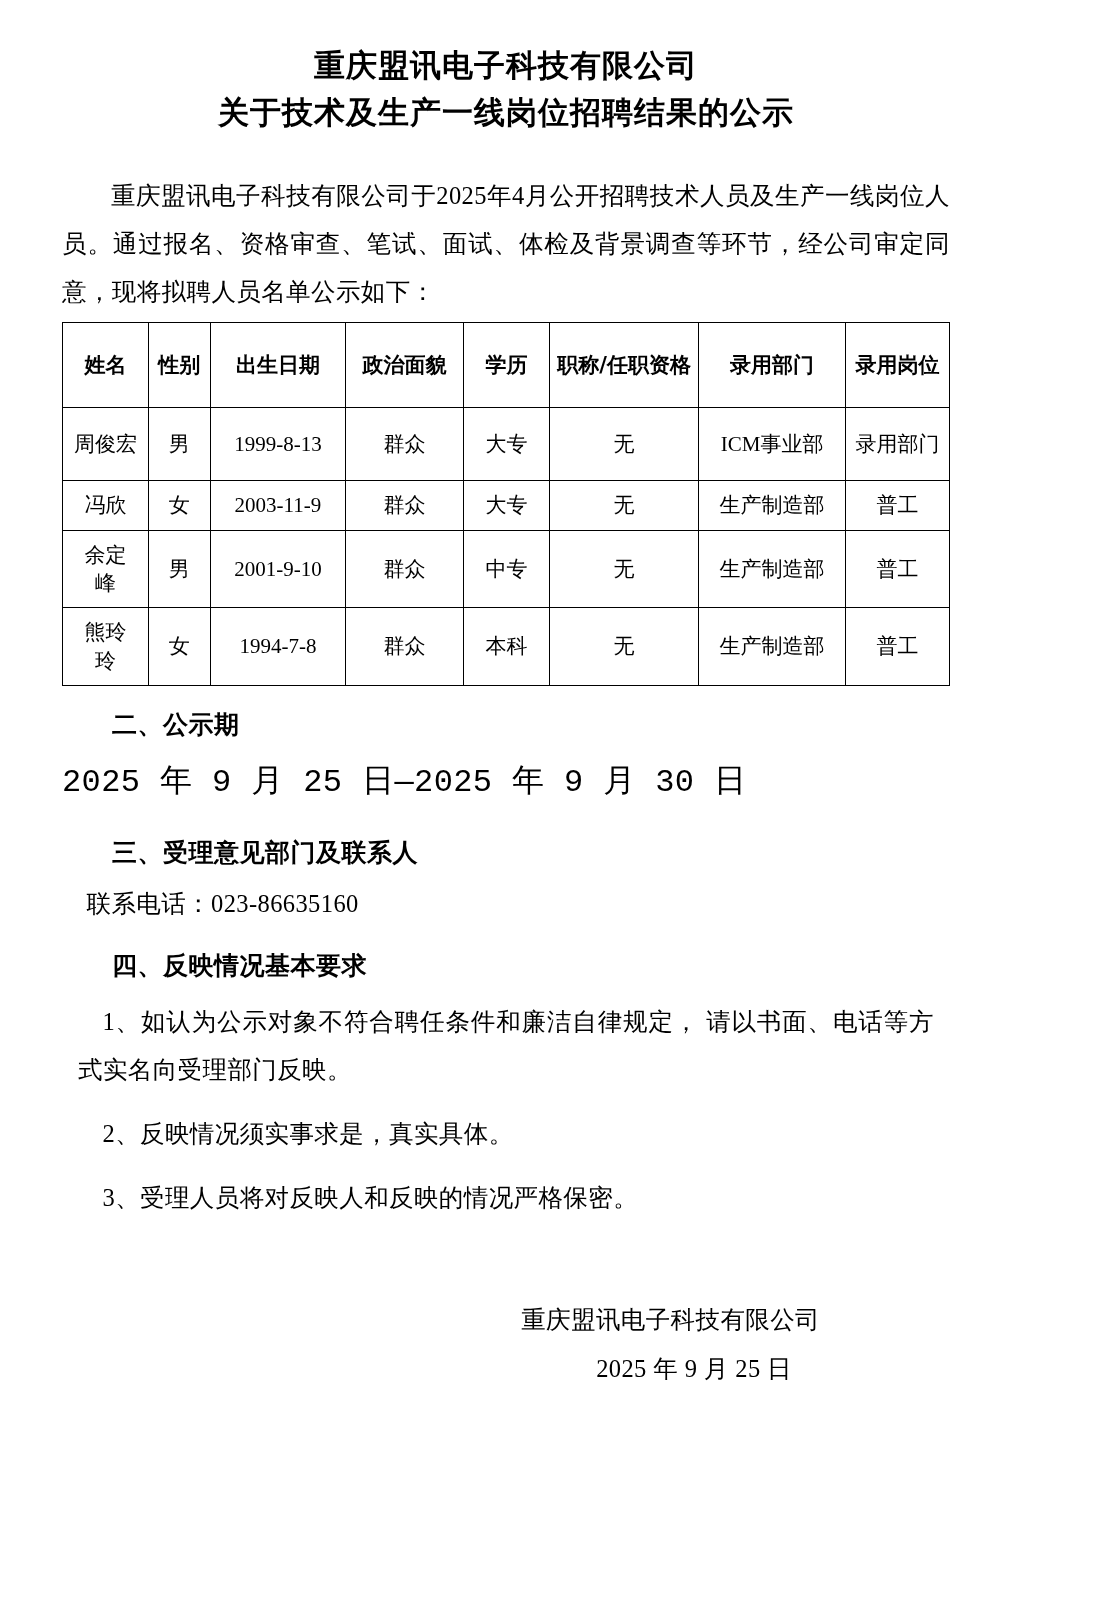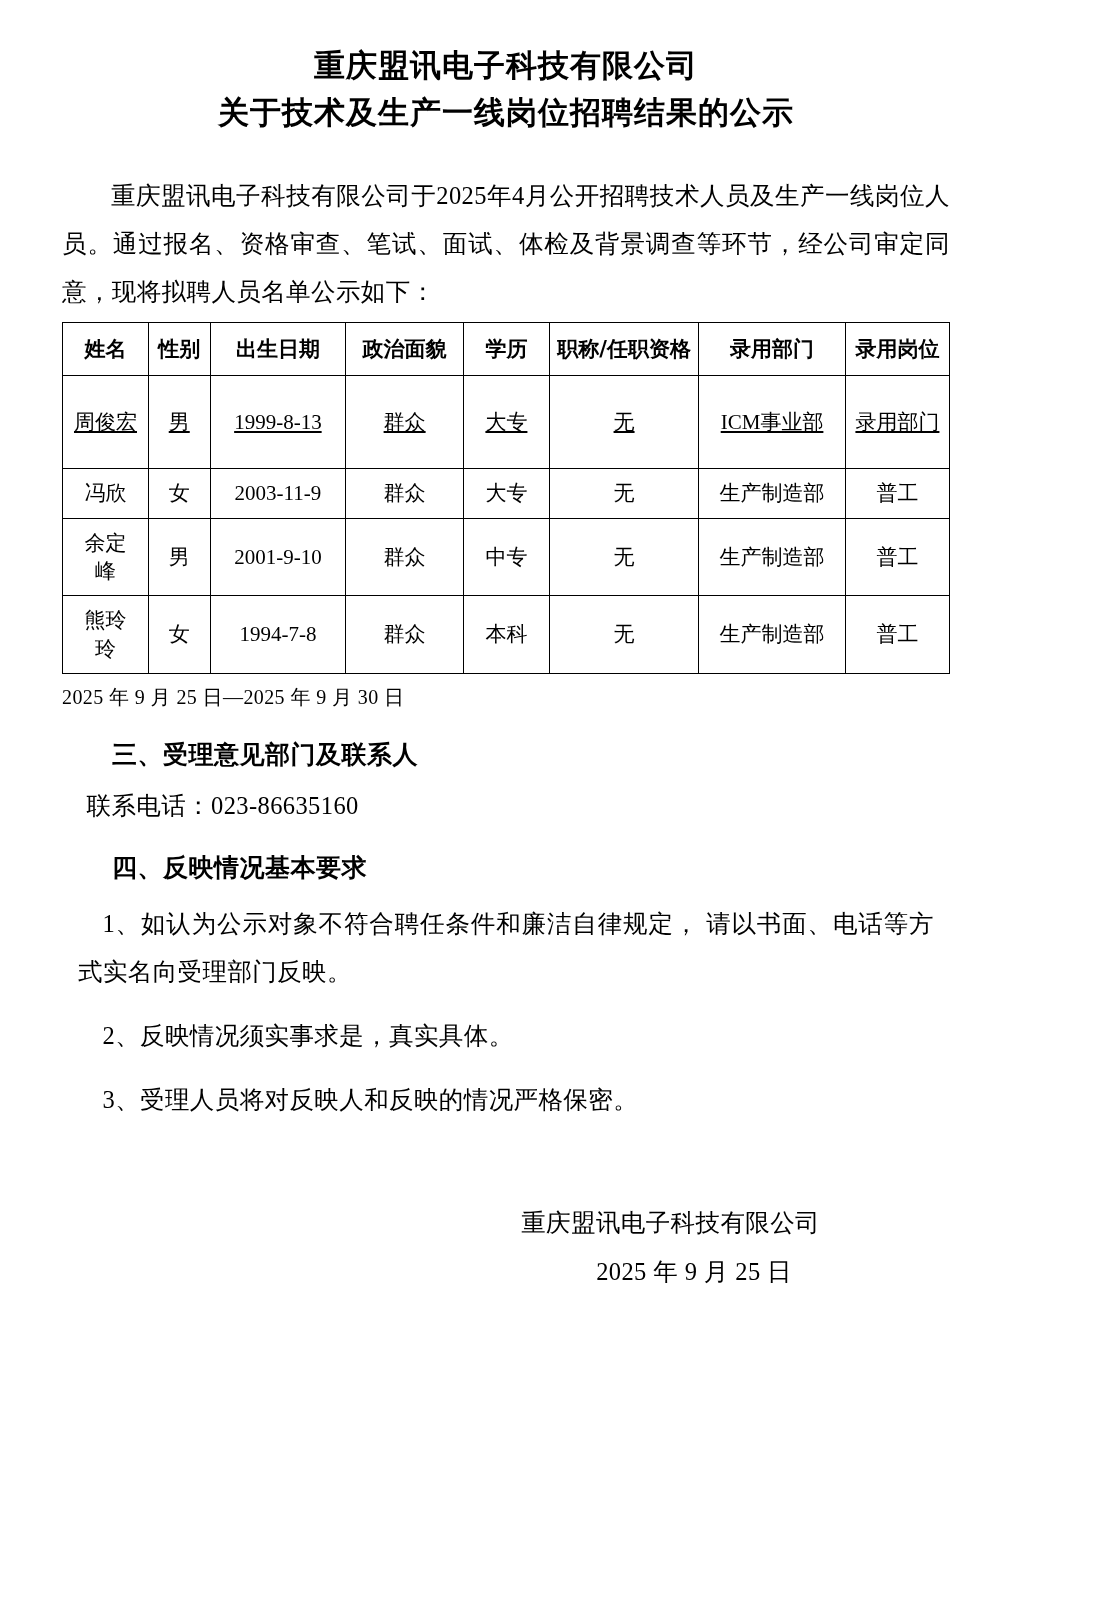--- a/index.html
+++ b/index.html
@@ -63,39 +63,39 @@
     vertical-align: middle;
     font-size: 21px;
     padding: 10px 12px;
     line-height: 1.35;
     font-family: "Liberation Serif", "DejaVu Serif", serif;
   }
   table.roster th {
     font-family: "DejaVu Sans", "Liberation Sans", sans-serif;
     font-weight: bold;
     font-size: 21px;
-    padding: 12px 2px;
+    padding: 28px 2px;
   }
   table.roster td.tall {
-    padding: 32px 4px;
-    text-decoration: underline;
+    padding: 22px 4px;
   }
   col.c0 { width: 9.5%; }
   col.c1 { width: 6.8%; }
   col.c2 { width: 15.0%; }
   col.c3 { width: 13.0%; }
   col.c4 { width: 9.5%; }
   col.c5 { width: 16.5%; }
   col.c6 { width: 16.2%; }
   col.c7 { width: 11.5%; }
   p.plain {
-    font-size: 20px;
+    font-size: 32px;
     line-height: 1.9;
     margin: 0;
     letter-spacing: 0.4px;
+    font-family: Liberation Mono, monospace;
   }
   p.indent1 {
     font-size: 24.5px;
     line-height: 1.9;
     margin: 0;
     text-indent: 1em;
     letter-spacing: 0.4px;
   }
   p.hang {
     font-size: 24.5px;
@@ -194,20 +194,21 @@
           <td>1994-7-8</td>
           <td>群众</td>
           <td>本科</td>
           <td>无</td>
           <td>生产制造部</td>
           <td>普工</td>
         </tr>
       </tbody>
     </table>
 
+    <h2 class="section">二、公示期</h2>
     <p class="plain">2025 年 9 月 25 日—2025 年 9 月 30 日</p>
 
     <h2 class="section">三、受理意见部门及联系人</h2>
     <p class="indent1">联系电话：023-86635160</p>
 
     <h2 class="section">四、反映情况基本要求</h2>
     <p class="hang">1、如认为公示对象不符合聘任条件和廉洁自律规定， 请以书面、电话等方式实名向受理部门反映。</p>
     <p class="hang">2、反映情况须实事求是，真实具体。</p>
     <p class="hang">3、受理人员将对反映人和反映的情况严格保密。</p>
 

